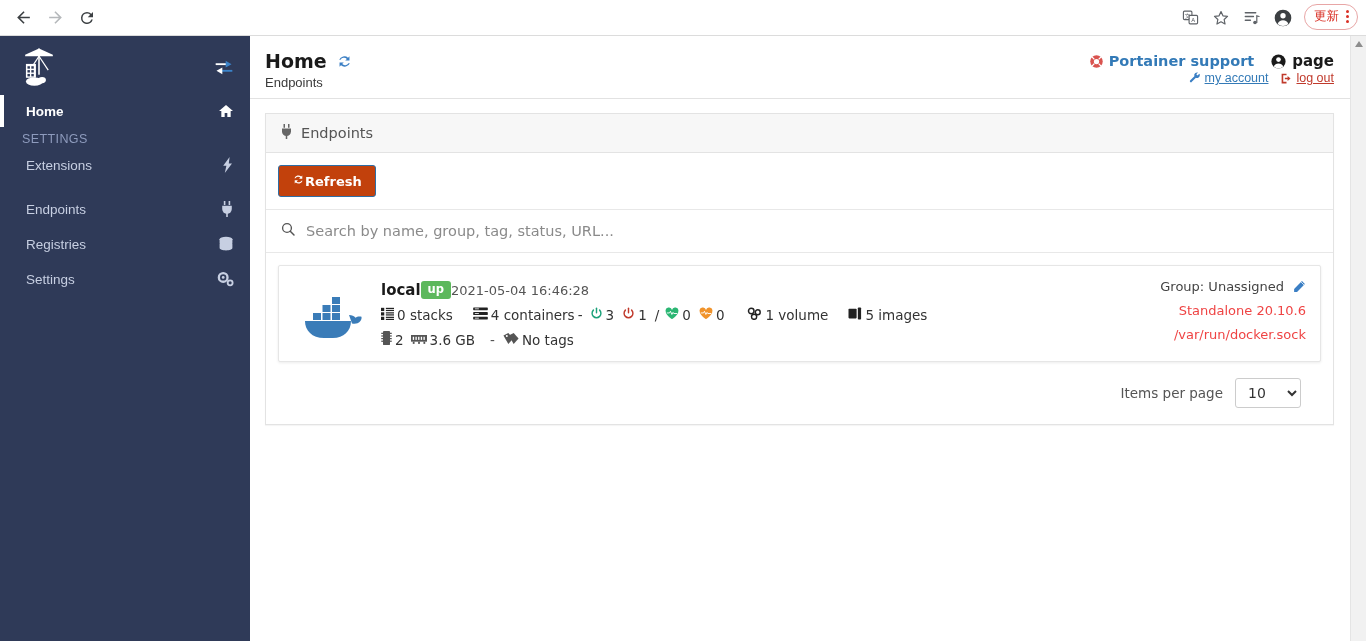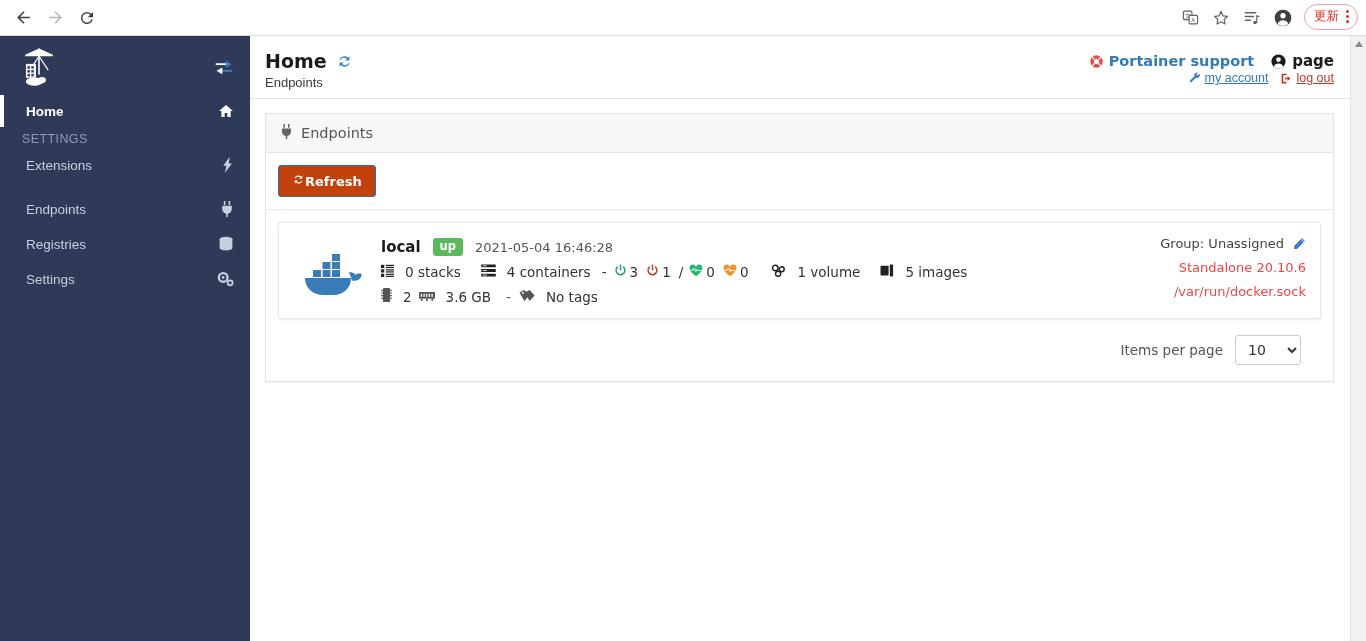--- a/index.html
+++ b/index.html
@@ -241,40 +241,40 @@
     box-shadow: 0 1px 3px rgba(0,0,0,.08);
     background: #fff;
     display: flex;
     padding: 13px 14px 13px 10px;
     cursor: pointer;
     position: relative;
     min-height: 88px;
   }
   .ep-logo { width: 92px; flex: none; display: flex; align-items: center; justify-content: center; }
   .ep-body { flex: 1; padding-top: 2px; }
-  .ep-row1 { display: flex; align-items: center; gap: 12px; }
+  .ep-row1 { display: flex; align-items: center; gap: 0; }
   .ep-name {
     font-size: 15px; font-weight: bold; color: #1a1a1a;
     font-family: "DejaVu Sans", sans-serif;
   }
   .badge-up {
     background: #5cb85c; color: #fff;
     font-size: 11.5px; font-weight: bold;
     padding: 3px 7px; border-radius: 3px;
     line-height: 1;
     font-family: "DejaVu Sans", sans-serif;
   }
   .ep-date { font-size: 13px; color: #555; font-family: "DejaVu Sans", sans-serif; }
   .ep-row2, .ep-row3 {
     display: flex; align-items: center;
     font-size: 13.5px; color: #333;
     margin-top: 8px;
     font-family: "DejaVu Sans", sans-serif;
   }
-  .stat { display: flex; align-items: center; gap: 11px; margin-right: 20px; }
+  .stat { display: flex; align-items: center; gap: 3px; margin-right: 20px; }
   .stat.tight { margin-right: 7px; }
   .ctr-states { display: flex; align-items: center; gap: 3px; margin-right: 18px; }
   .ctr-item { display: flex; align-items: center; gap: 3px; margin-right: 5px; }
   .slash { color: #333; margin: 0 3px 0 0; }
   .dash { color: #555; margin: 0 8px; }
 
   .ep-right {
     position: absolute;
     right: 14px; top: 13px;
     text-align: right;
@@ -547,20 +547,29 @@
           <span>
             <svg width="13" height="13" viewBox="0 0 24 24">
               <path d="M4.5 9.5A7.8 7.8 0 0 1 17 6.6l2-2v6h-6l2.3-2.3A5.8 5.8 0 0 0 6.4 9.5z" fill="#ffffff"></path>
               <path d="M19.5 14.5A7.8 7.8 0 0 1 7 17.4l-2 2v-6h6l-2.3 2.3a5.8 5.8 0 0 0 8.9-1.2z" fill="#ffffff"></path>
             </svg>
           </span>
           <span>Refresh</span>
         </button>
       </div>
 
+      <div class="search-row">
+        <span>
+          <svg width="16" height="16" viewBox="0 0 24 24">
+            <circle cx="10.5" cy="10.5" r="6.6" fill="none" stroke="#555" stroke-width="2"></circle>
+            <path d="M15.4 15.4 21 21" stroke="#555" stroke-width="2.2" stroke-linecap="round"></path>
+          </svg>
+        </span>
+        <input class="search-input" type="text" placeholder="Search by name, group, tag, status, URL..." style="">
+      </div>
 
       <div class="ep-list">
         <div class="ep-card">
           <div class="ep-logo">
             <svg width="72" height="58" viewBox="0 0 72 58">
               <rect x="14" y="28" width="8" height="7" fill="#3a7cb8"></rect>
               <rect x="23.5" y="28" width="8" height="7" fill="#3a7cb8"></rect>
               <rect x="33" y="28" width="8" height="7" fill="#3a7cb8"></rect>
               <rect x="23.5" y="20" width="8" height="7" fill="#3a7cb8"></rect>
               <rect x="33" y="20" width="8" height="7" fill="#3a7cb8"></rect>

